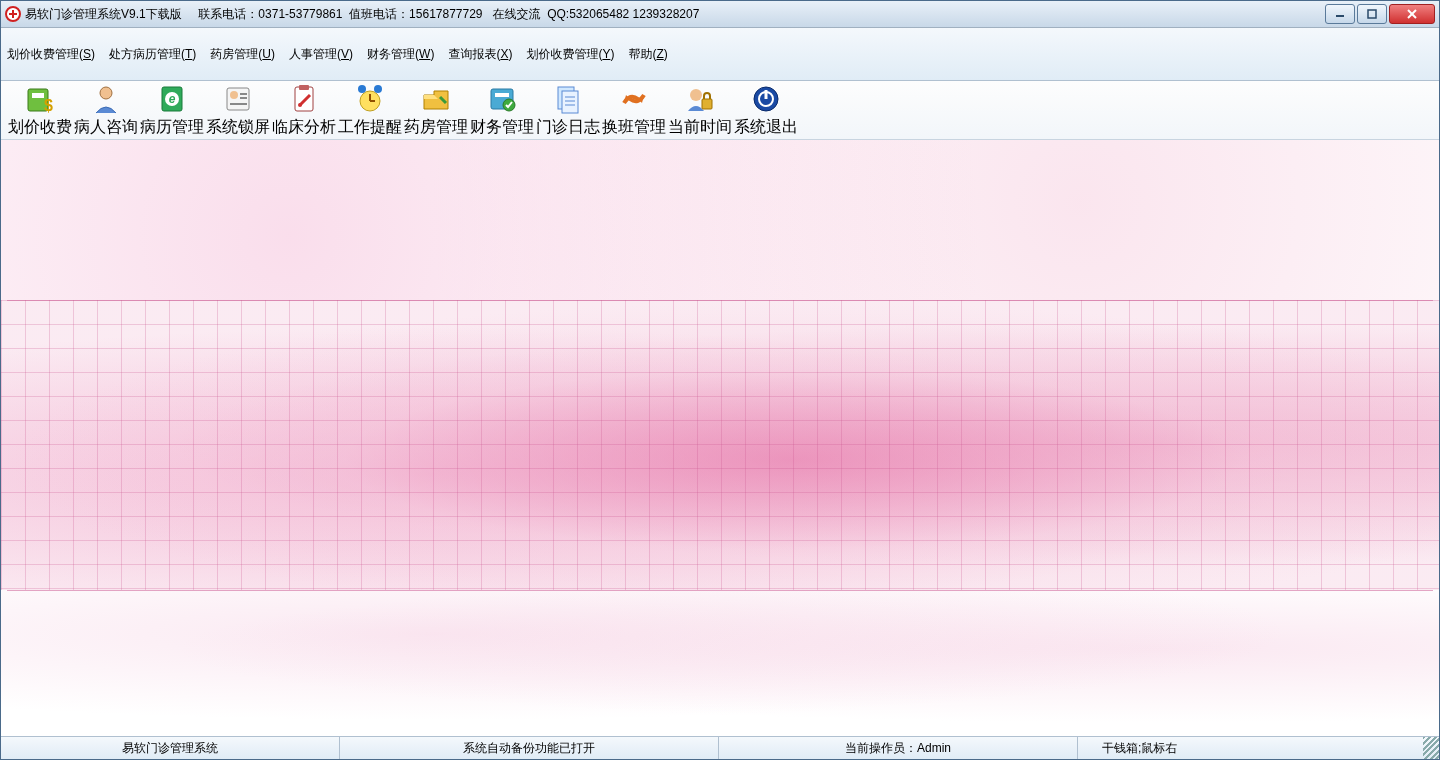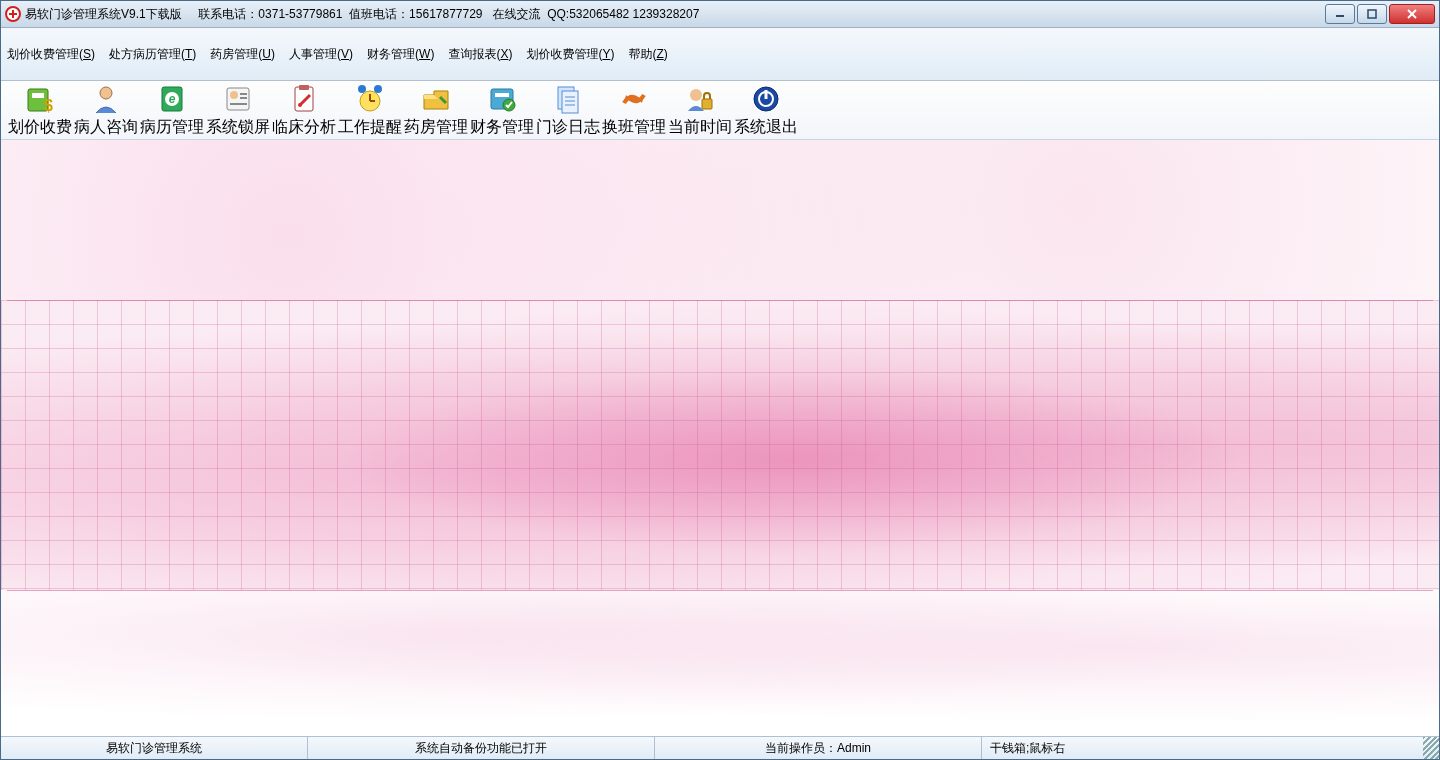--- a/index.html
+++ b/index.html
@@ -37,21 +37,21 @@
      linear-gradient(to right,rgba(200,80,140,.25) 1px,transparent 1px),
      linear-gradient(to bottom,rgba(200,80,140,.25) 1px,transparent 1px);
      background-size:24px 24px;}
   .band-bot{top:450px;bottom:0;background:
      radial-gradient(ellipse at 30% 30%,rgba(240,180,210,.30),transparent 60%),
      radial-gradient(ellipse at 80% 40%,rgba(240,180,210,.30),transparent 60%),
      #fff;}
   .hr-line{position:absolute;left:6px;right:6px;height:0;border-top:1px solid rgba(200,80,140,.5);}
   
   .statusbar{height:22px;background:linear-gradient(to bottom,#f4f8fc,#e0ecf6);border-top:1px solid #b0c0d0;display:flex;align-items:stretch;font-size:12px;}
-  .status-cell{border-right:1px solid #b0c0d0;display:flex;align-items:center;justify-content:center;padding:0 8px;white-space:nowrap;overflow:hidden;}
+  .status-cell{border-right:1px solid #b0c0d0;display:flex;align-items:center;justify-content:center;padding:0 24px;white-space:nowrap;overflow:hidden;}
   .status-cell.first{width:290px;}
   .status-cell.time{width:400px;}
   .status-cell.user{width:310px;}
   .status-cell.backup{width:330px;}
   .status-cell.tail{flex:1;justify-content:flex-start;border-right:none;}
   .grip{width:16px;background:repeating-linear-gradient(135deg,#8aa 0 2px,transparent 2px 4px);}
 </style>
 </head>
 <body>
 

